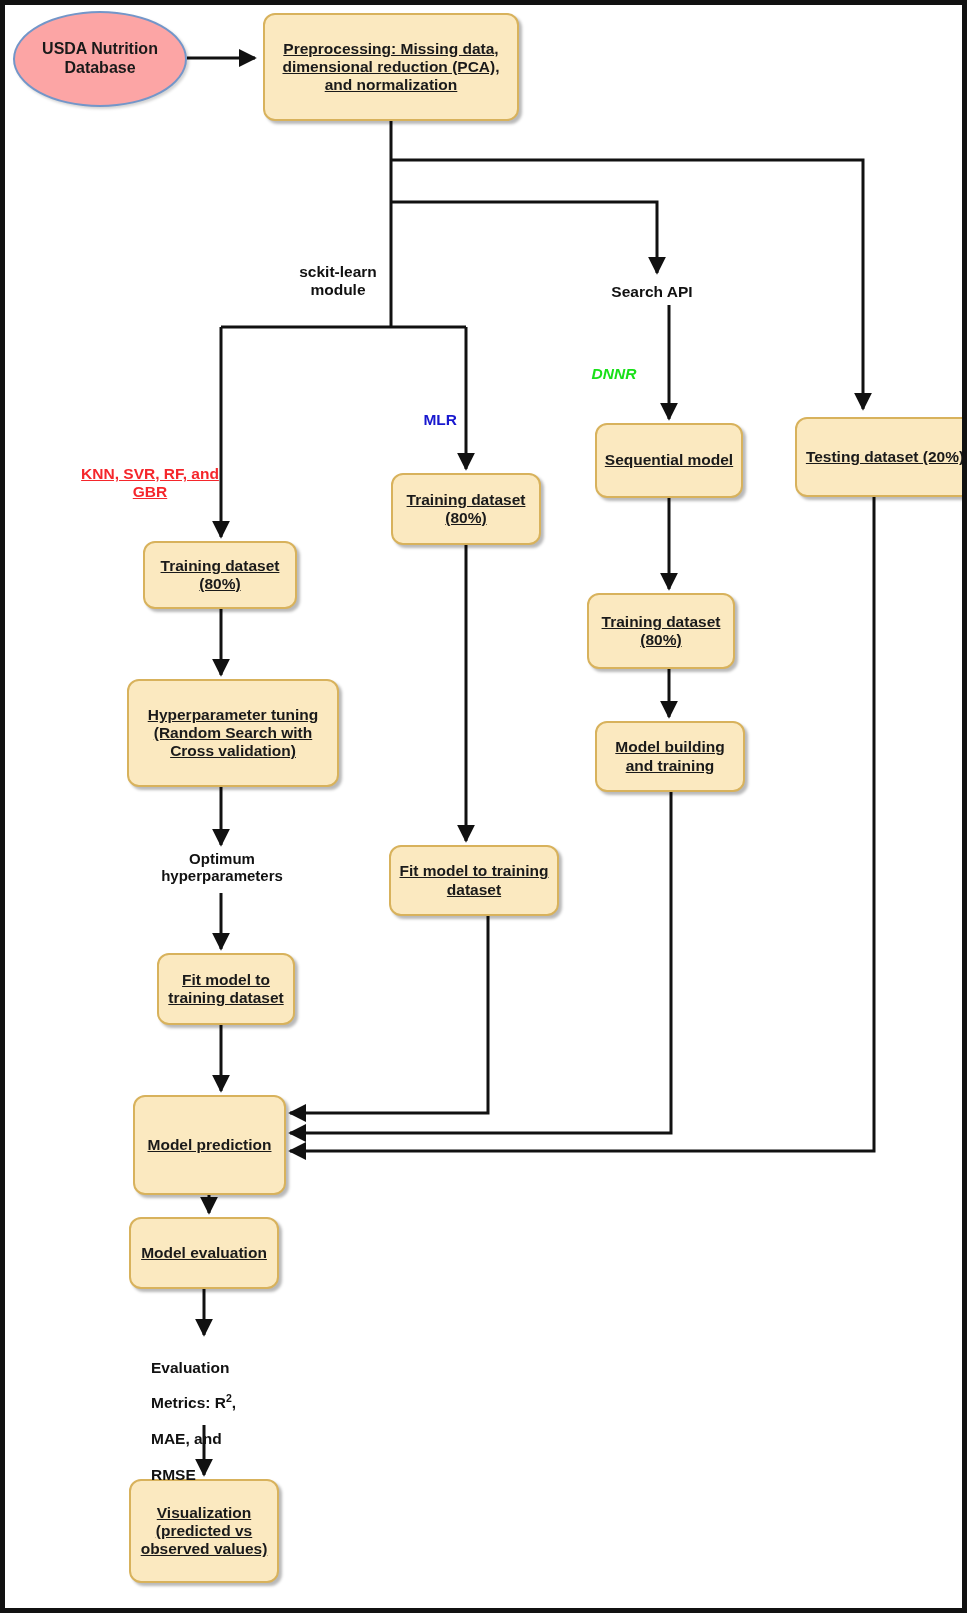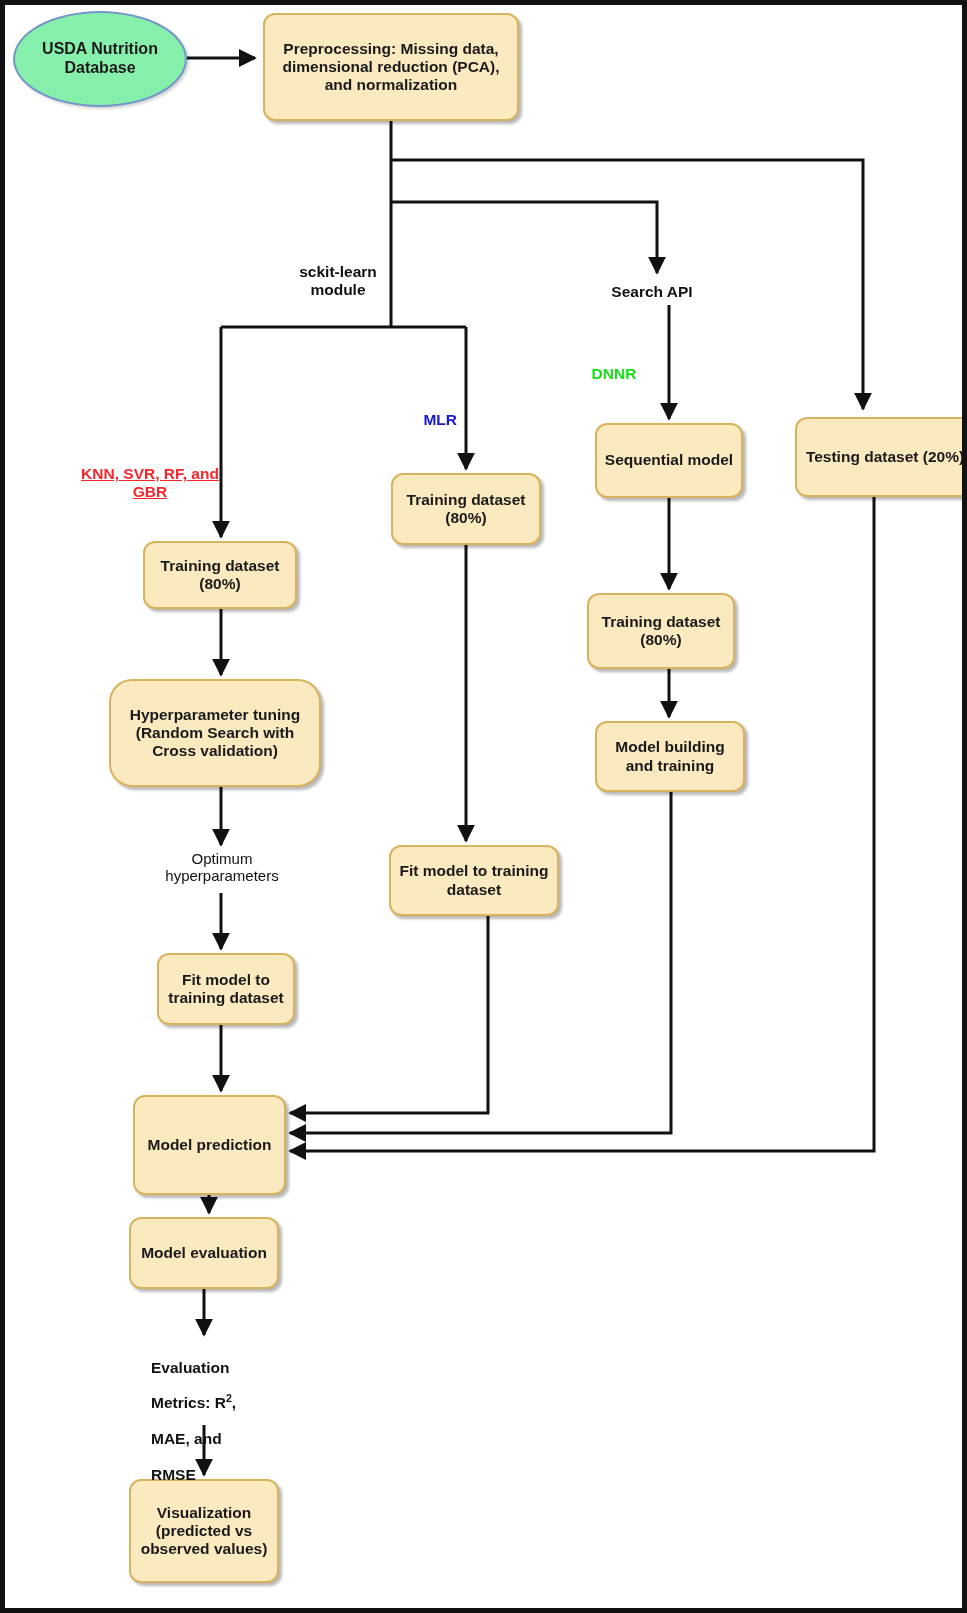--- a/index.html
+++ b/index.html
@@ -39,39 +39,40 @@
     color: #1a1a1a;
     line-height: 1.18;
     z-index: 3;
   }
   .node-box {
     background: #fbe9c0;
     border: 2px solid #d8b25c;
     border-radius: 12px;
     box-shadow: 3px 3px 3px rgba(0,0,0,0.28);
     padding: 18px 4px;
+    text-decoration: underline;
   }
   .node-ellipse {
-    background: #86efac;
+    background: #fca5a5;
     border: 2px solid #7396c9;
     border-radius: 50%;
     box-shadow: 2px 2px 3px rgba(0,0,0,0.18);
   }
   .edge-label {
     position: absolute;
     font-weight: bold;
     text-align: center;
     line-height: 1.15;
     z-index: 4;
     color: #111111;
     white-space: pre-line;
   }
   .lbl-red   { color: #f5262b; text-decoration: underline; }
   .lbl-blue  { color: #1818cf; }
-  .lbl-green { color: #18e018; }
+  .lbl-green { color: #18e018; font-style: italic; }
   sup { font-size: 0.68em; vertical-align: super; line-height: 0; }
 </style>
 </head>
 <body>
 
 <div id="canvas">
 
   <svg id="edges" viewBox="0 0 967 1613">
     <defs>
       <marker id="arrow" viewBox="0 0 10 10" refX="9" refY="5" markerWidth="6" markerHeight="6" orient="auto-start-reverse">
@@ -123,21 +124,21 @@
       <path d="M 199 1420 L 199 1470" marker-end="url(#arrow)"></path>
     </g>
   </svg>
 
   <div class="node node-ellipse" style="left:8px; top:6px; width:174px; height:96px; font-size:16px;">USDA Nutrition Database</div>
 
   <div class="node node-box" style="left:258px; top:8px; width:256px; height:108px; font-size:15.5px;">Preprocessing: Missing data, dimensional reduction (PCA), and normalization</div>
 
   <div class="node node-box" style="left:138px; top:536px; width:154px; height:68px; font-size:15.5px;">Training dataset (80%)</div>
 
-  <div class="node node-box" style="left:104px; top:674px; width:212px; height:108px; font-size:15.5px;border-radius:23px;">Hyperparameter tuning (Random Search with Cross validation)</div>
+  <div class="node node-box" style="left:122px; top:674px; width:212px; height:108px; font-size:15.5px;">Hyperparameter tuning (Random Search with Cross validation)</div>
 
   <div class="node node-box" style="left:152px; top:948px; width:138px; height:72px; font-size:15.5px;">Fit model to training dataset</div>
 
   <div class="node node-box" style="left:386px; top:468px; width:150px; height:72px; font-size:15.5px;">Training dataset (80%)</div>
 
   <div class="node node-box" style="left:384px; top:840px; width:170px; height:71px; font-size:15.5px;">Fit model to training dataset</div>
 
   <div class="node node-box" style="left:590px; top:418px; width:148px; height:75px; font-size:15.5px;">Sequential model</div>
 
   <div class="node node-box" style="left:582px; top:588px; width:148px; height:76px; font-size:15.5px;">Training dataset (80%)</div>
@@ -155,21 +156,21 @@
   <div class="edge-label" style="left:281px; top:258px; width:104px; font-size:15.5px; text-align:center;">sckit-learn module</div>
 
   <div class="edge-label" style="left:592px; top:278px; width:110px; font-size:15.5px;">Search API</div>
 
   <div class="edge-label lbl-red" style="left:70px; top:460px; width:150px; font-size:15.5px;">KNN, SVR, RF, and GBR</div>
 
   <div class="edge-label lbl-blue" style="left:404px; top:406px; width:48px; font-size:15.5px;text-align:right;">MLR</div>
 
   <div class="edge-label lbl-green" style="left:578px; top:360px; width:62px; font-size:15.5px;">DNNR</div>
 
-  <div class="edge-label" style="left:141px; top:845px; width:152px; font-size:15px; font-weight:normal;">Optimum hyperparameters</div>
+  <div class="edge-label" style="left:141px; top:845px; width:152px; font-size:15px; font-weight:bold;">Optimum hyperparameters</div>
 
   <div class="edge-label" style="left:146px; top:1336px; width:110px; font-size:15.5px; text-align:left;">
     <span>Evaluation</span><br>
     <span><span>Metrics: R</span><sup>2</sup><span>,</span></span><br>
     <span>MAE, and</span><br>
     <span>RMSE</span>
   </div>
 
 </div>
 

